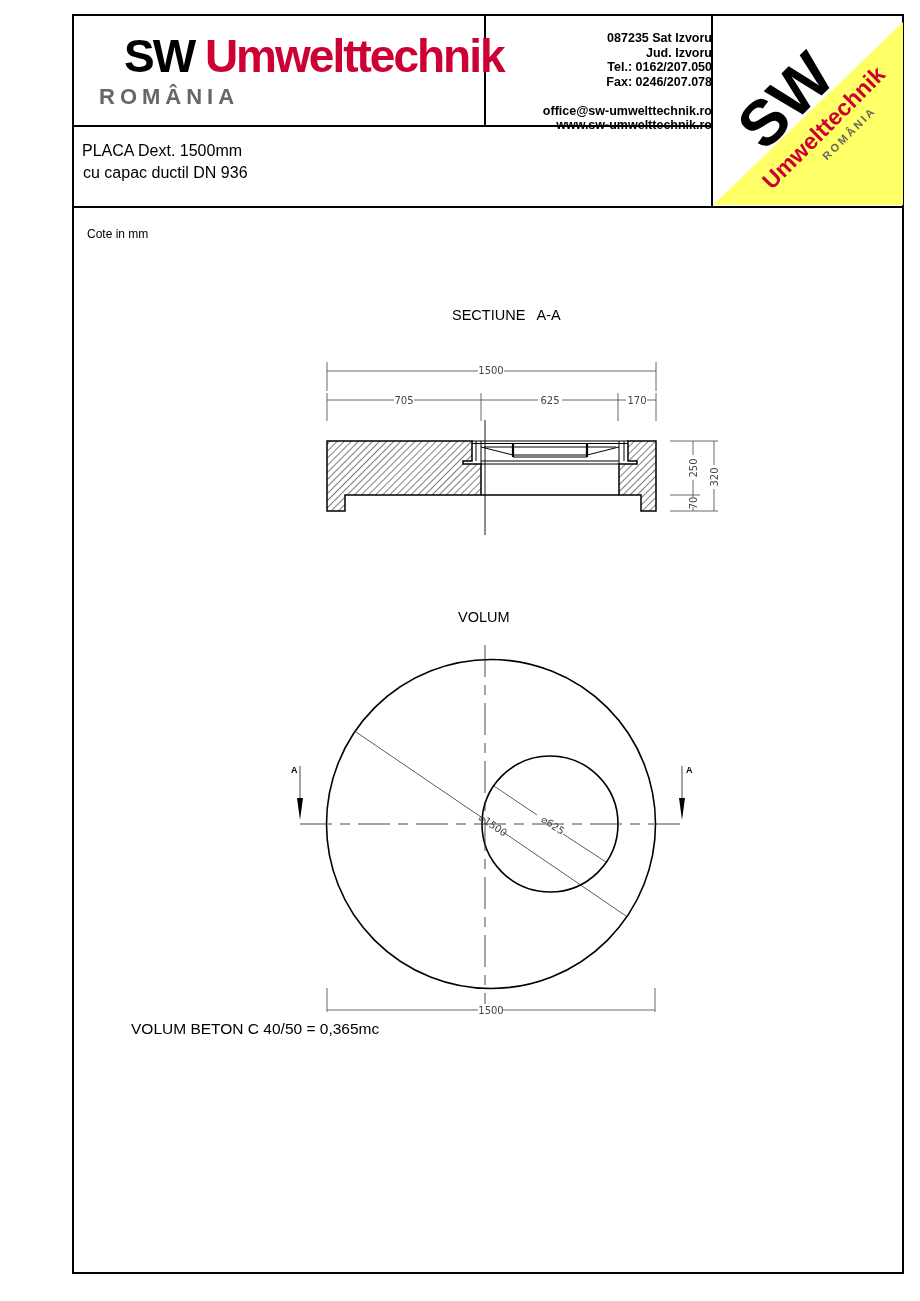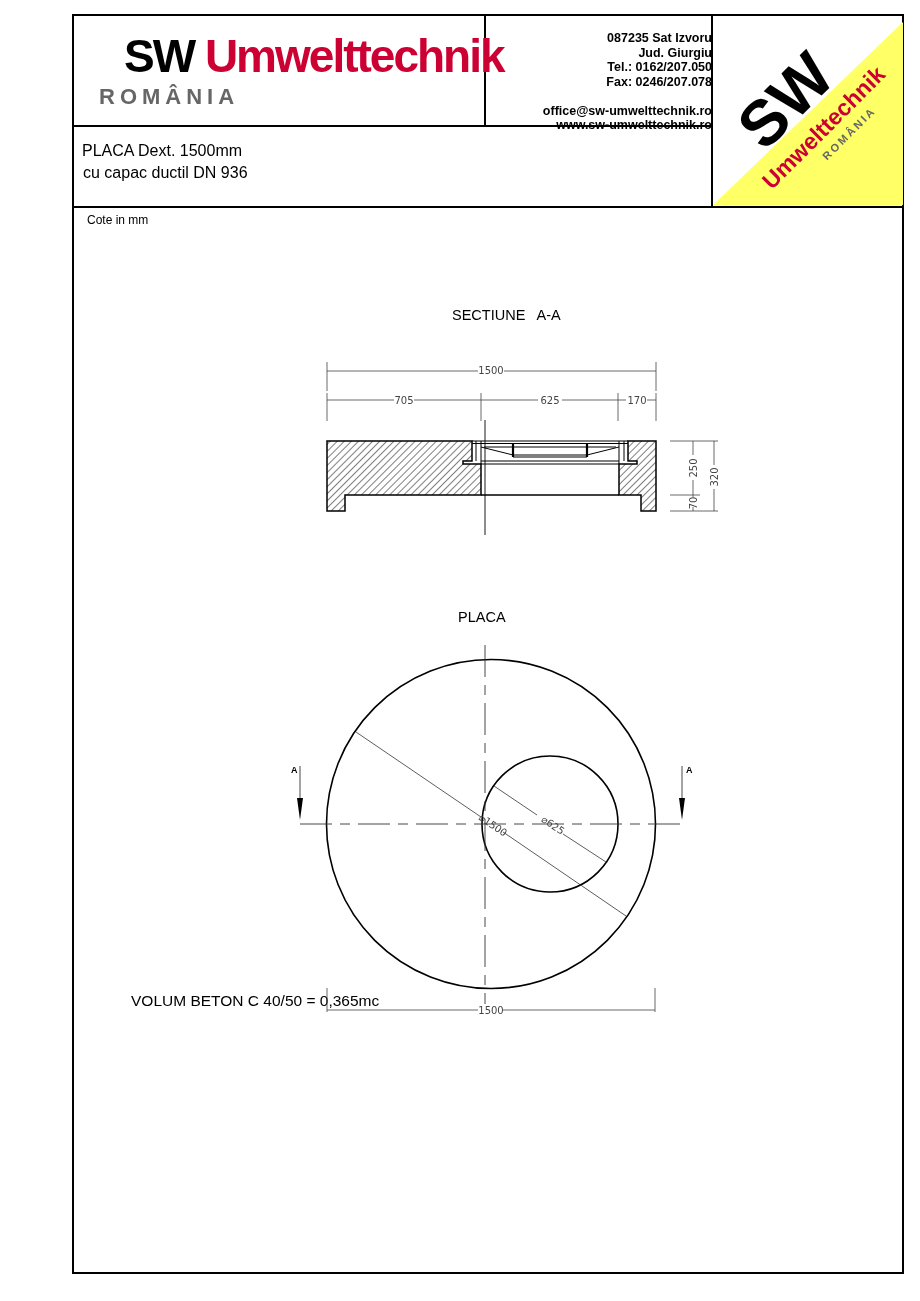--- a/index.html
+++ b/index.html
@@ -6,59 +6,59 @@
   body { width: 920px; height: 1301px; position: relative; overflow: hidden; font-family: "Liberation Sans", sans-serif; color: #000; }
   .sheet { position: absolute; left: 72px; top: 14px; width: 832px; height: 1260px; border: 2px solid #000; box-sizing: border-box; }
   .hline { position: absolute; background: #000; }
   .vline { position: absolute; background: #000; }
   .logo-sw { position: absolute; left: 98px; top: 30px; font-family: Liberation Sans, sans-serif; font-weight: bold; font-size: 46px; letter-spacing: -2px; line-height: 52px; color: #000; transform: scaleY(1.0); margin-left: 26px; }
   .logo-sw .red { color: #cc0033; }
   .logo-ro { position: absolute; left: 99px; top: 84px; font-family: "Liberation Sans", sans-serif; font-weight: bold; font-size: 22px; letter-spacing: 5px; color: #666666; }
   .contact { position: absolute; left: 486px; top: 18px; width: 226px; text-align: right; font-family: "Liberation Sans", sans-serif; font-weight: bold; font-size: 12.5px; line-height: 14.5px; margin-top: 13px; }
   .contact .gap { height: 14.5px; }
   .title { position: absolute; left: 82px; top: 140px; font-size: 16px; line-height: 22px; }
-  .units { position: absolute; left: 87px; top: 213px; font-size: 12px; }
+  .units { position: absolute; left: 87px; top: 227px; font-size: 12px; }
   .drawing-title { position: absolute; font-size: 14.5px; text-align: center; }
-  .volume { position: absolute; left: 131px; top: 992px; font-size: 15.5px; }
+  .volume { position: absolute; left: 131px; top: 1020px; font-size: 15.5px; }
   svg { position: absolute; left: 0; top: 0; }
   .dim { font-family: "DejaVu Sans", sans-serif; font-size: 10px; fill: #444; }
 </style>
 </head>
 <body>
 
 <div class="sheet"></div>
 <div class="hline" style="left:72px; top:125px; width:640px; height:1.5px;"></div>
 <div class="hline" style="left:72px; top:206px; width:832px; height:2px;"></div>
 <div class="vline" style="left:484px; top:14px; width:1.5px; height:112px;"></div>
 <div class="vline" style="left:711px; top:14px; width:1.5px; height:193px;"></div>
 
 <div class="logo-sw">
   <span>SW</span>
   <span class="red">Umwelttechnik</span>
 </div>
 <div class="logo-ro">ROMÂNIA</div>
 
 <div class="contact">
   <div>087235 Sat Izvoru</div>
-  <div>Jud. Giurgiu</div>
+  <div>Jud. Izvoru</div>
   <div>Tel.: 0162/207.050</div>
   <div>Fax: 0246/207.078</div>
   <div class="gap"></div>
   <div>office@sw-umwelttechnik.ro</div>
   <div>www.sw-umwelttechnik.ro</div>
 </div>
 
 <div class="title">
   <div>PLACA Dext. 1500mm</div>
   <div style="padding-left:1px;">cu capac ductil DN 936</div>
 </div>
 <div class="units">Cote in mm</div>
 
 <div class="drawing-title" style="left:452px; top:307px; white-space:pre;">SECTIUNE   A-A</div>
-<div class="drawing-title" style="left:458px; top:609px;">PLACA</div>
+<div class="drawing-title" style="left:458px; top:609px;">VOLUM</div>
 <div class="volume">VOLUM BETON C 40/50 = 0,365mc</div>
 
 <svg width="920" height="1301" viewBox="0 0 920 1301">
   <defs>
     <pattern id="hatch" patternUnits="userSpaceOnUse" width="5" height="5" patternTransform="rotate(45)">
       <line x1="0" y1="0" x2="0" y2="5" stroke="#000" stroke-width="1"></line>
     </pattern>
   </defs>
 
   <g>

